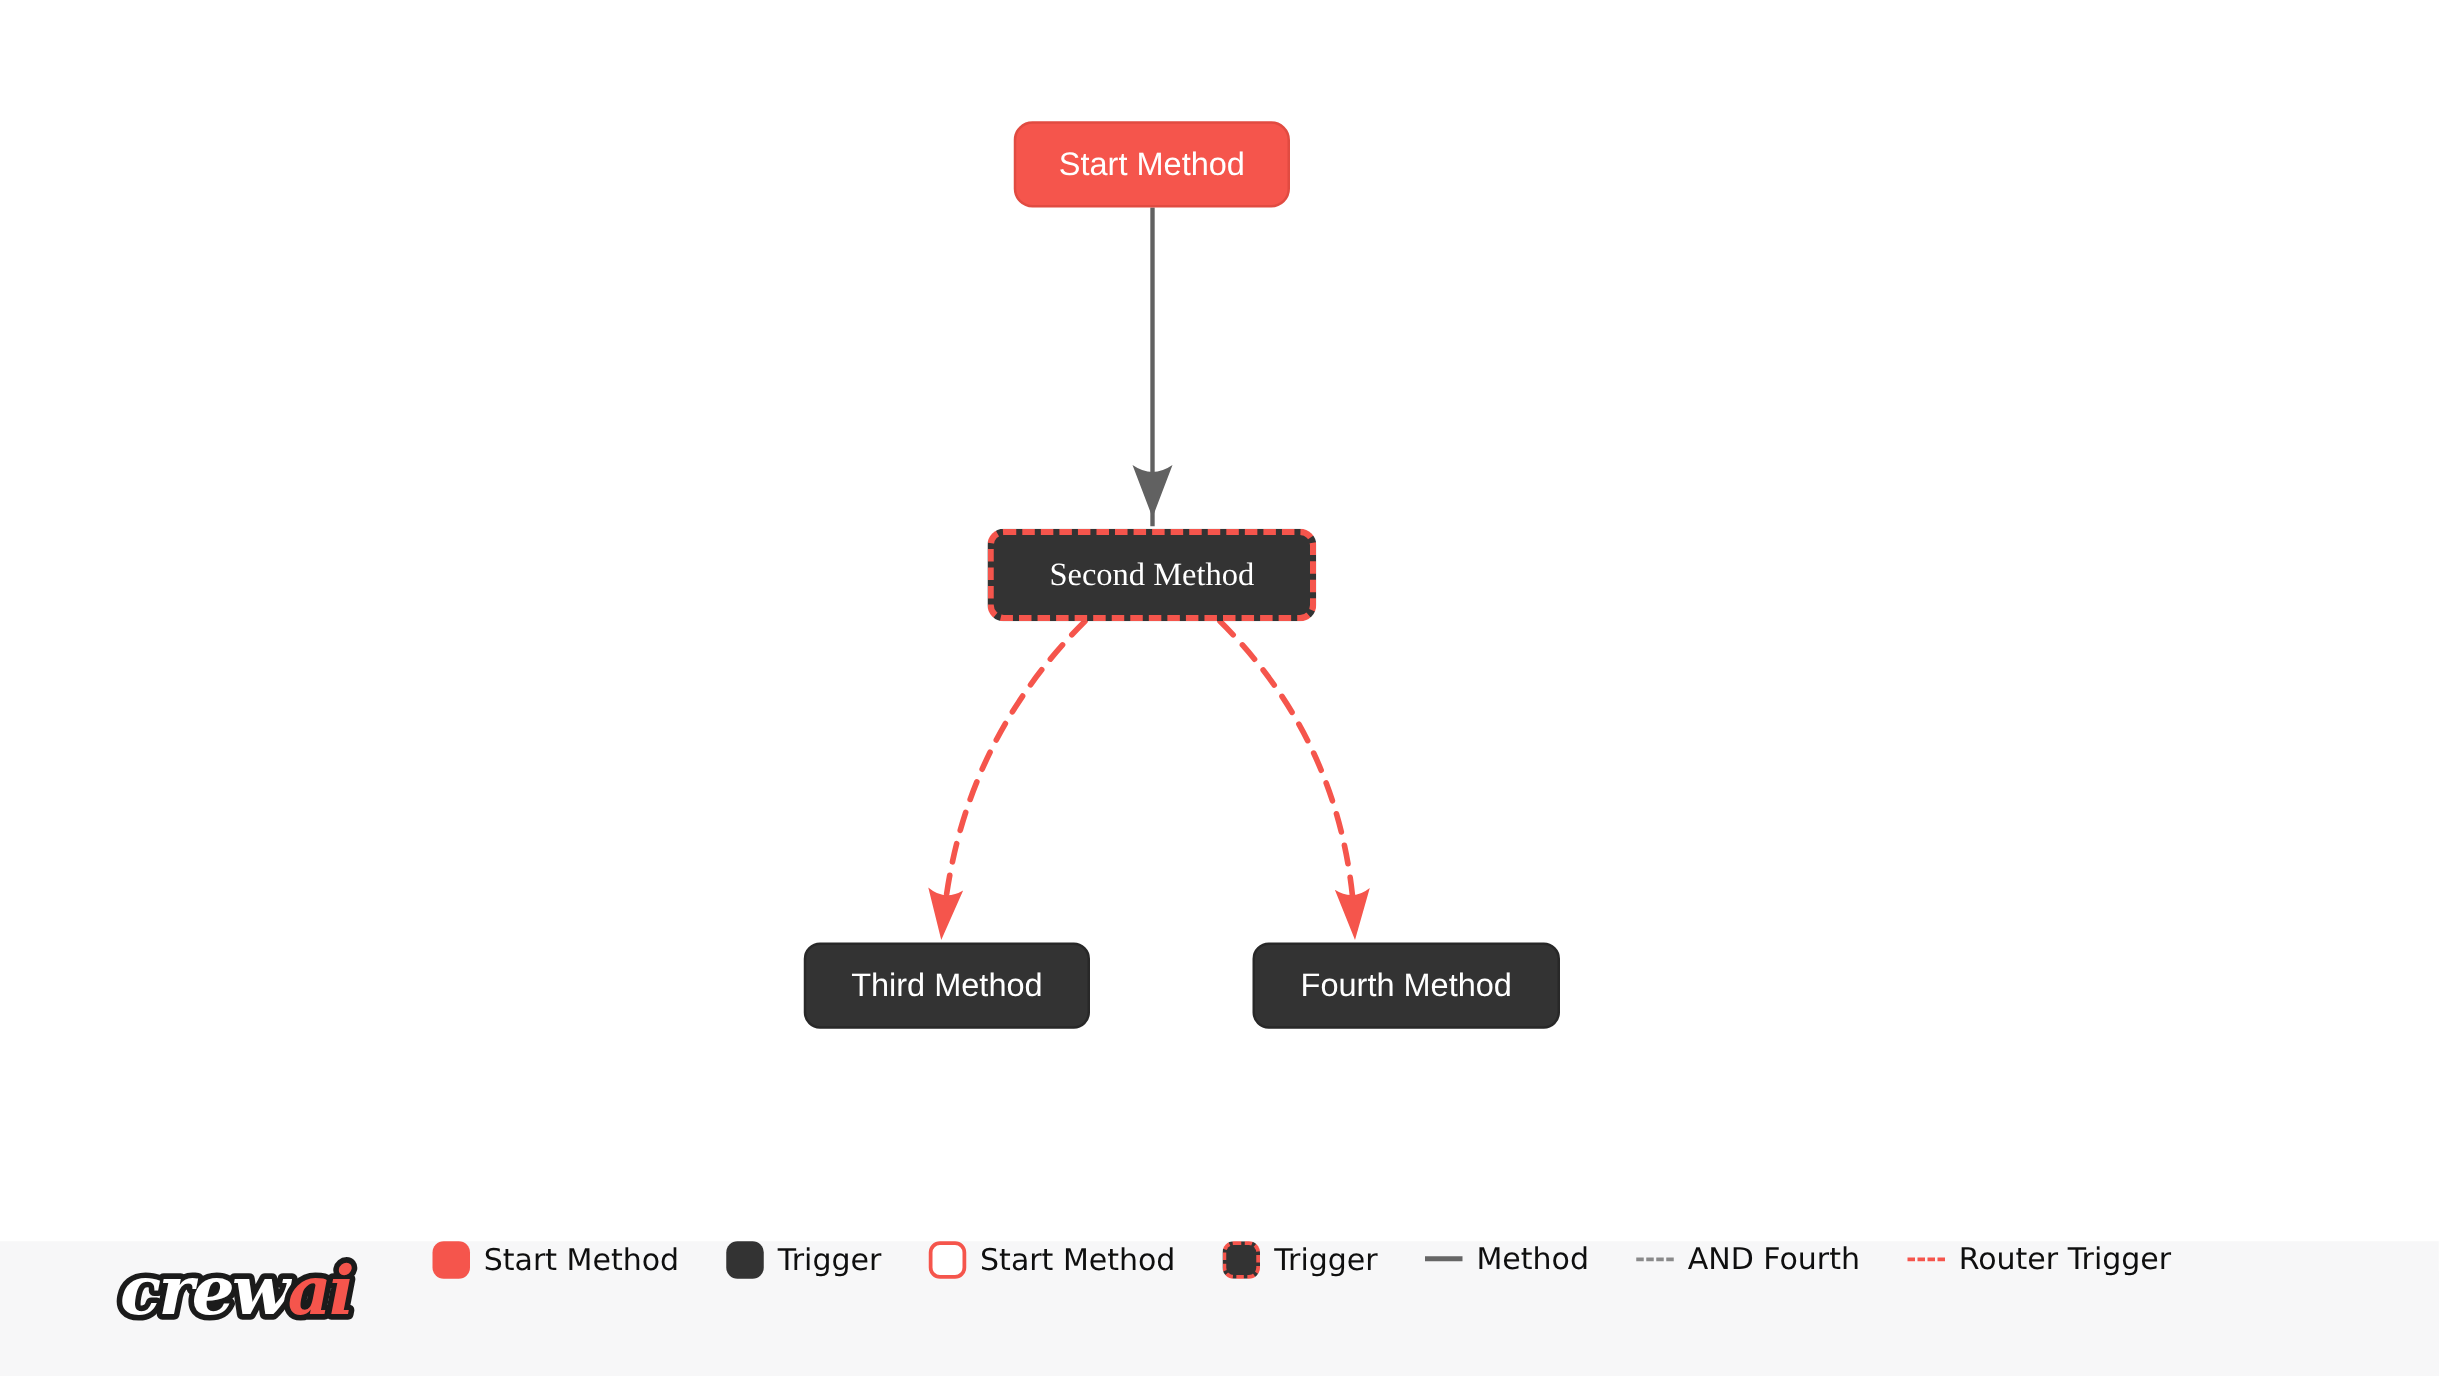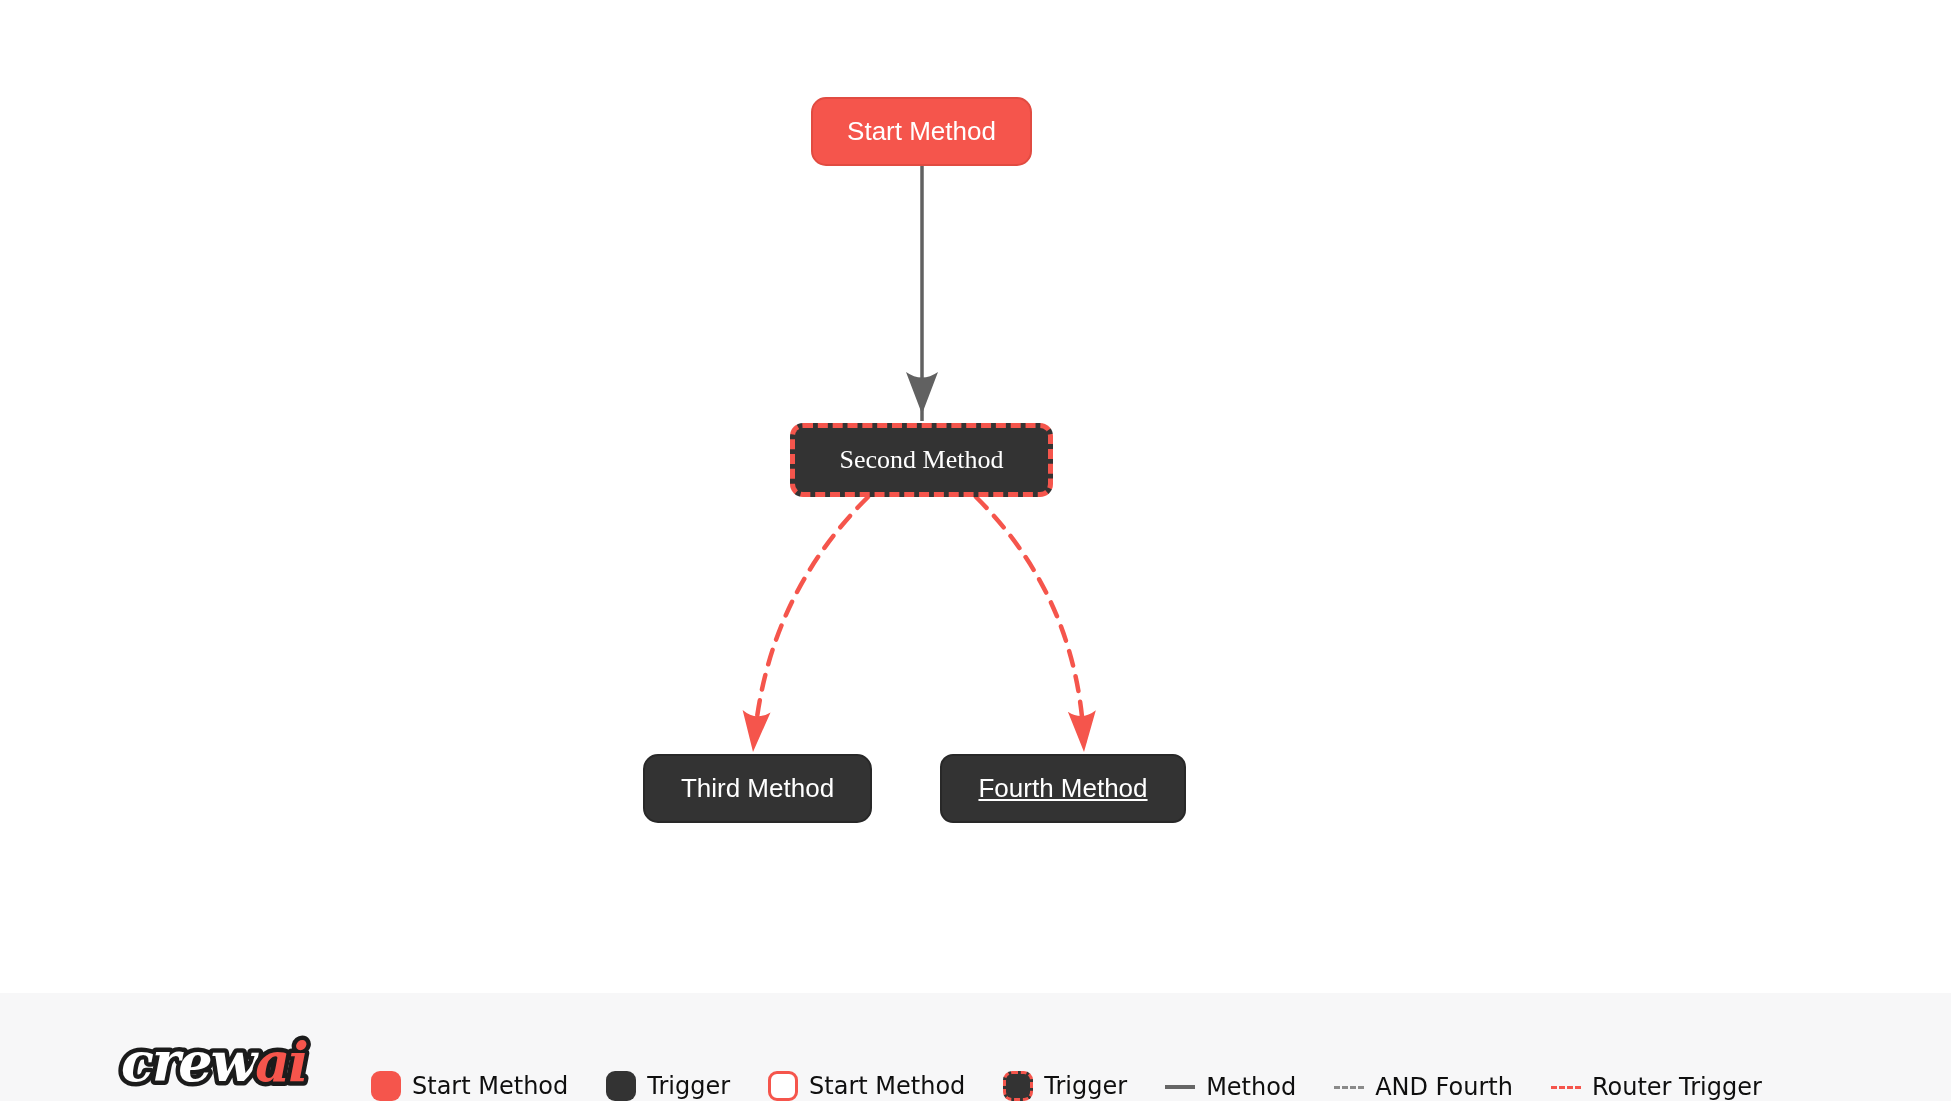--- a/index.html
+++ b/index.html
@@ -47,23 +47,23 @@
   }
 
   .legend-bar {
     position: absolute;
     left: 0;
     top: 993px;
     width: 1951px;
     height: 108px;
     background: #F7F7F8;
     display: flex;
-    align-items: flex-end;
+    align-items: flex-start;
     box-sizing: border-box;
-    padding-left: 117px;
+    padding-left: 92px;
     gap: 38px;
   }
   .logo-wrap {
     flex: 0 0 auto;
     display: flex;
     align-items: center;
   }
   .legend-item {
     display: flex;
     align-items: center;
@@ -112,25 +112,25 @@
   </svg>
 
   <div class="node node-start" style="left:811px; top:97px; width:221px; height:69px;">
     <span>Start Method</span>
   </div>
 
   <div class="node node-router" style="left:790px; top:423px; width:263px; height:74px;font-family:Liberation Serif, serif;">
     <span>Second Method</span>
   </div>
 
-  <div class="node node-method" style="left:643px; top:754px; width:229px; height:69px;border-radius:15px;">
+  <div class="node node-method" style="left:643px; top:754px; width:229px; height:69px;">
     <span>Third Method</span>
   </div>
 
-  <div class="node node-method" style="left:940px; top:754px; width:246px; height:69px;text-decoration:underline;">
+  <div class="node node-method" style="left:1002px; top:754px; width:246px; height:69px;">
     <span>Fourth Method</span>
   </div>
 
   <div class="legend-bar">
 
     <div class="logo-wrap">
       <svg width="216" height="78" viewBox="0 0 216 78">
         <text x="4" y="58" font-family="DejaVu Serif, serif" font-style="italic" font-weight="bold" font-size="54" letter-spacing="-2" stroke="#1b1b1b" stroke-width="9" stroke-linejoin="round" paint-order="stroke">
           <tspan fill="#ffffff">crew</tspan><tspan fill="#F5554C">ai</tspan>
         </text>

